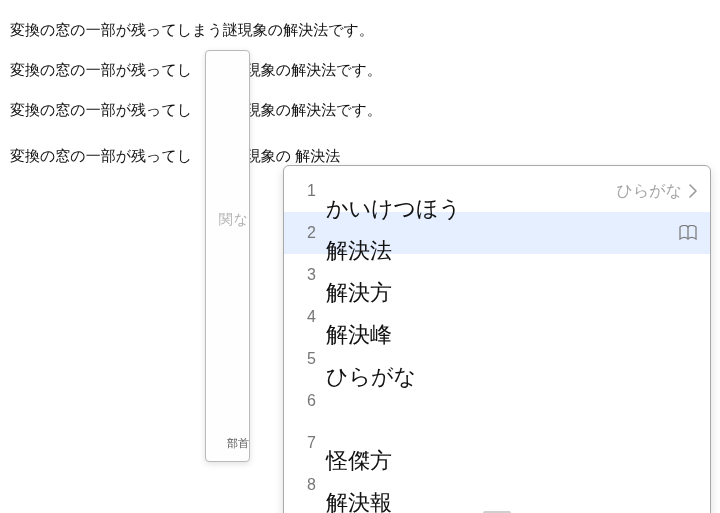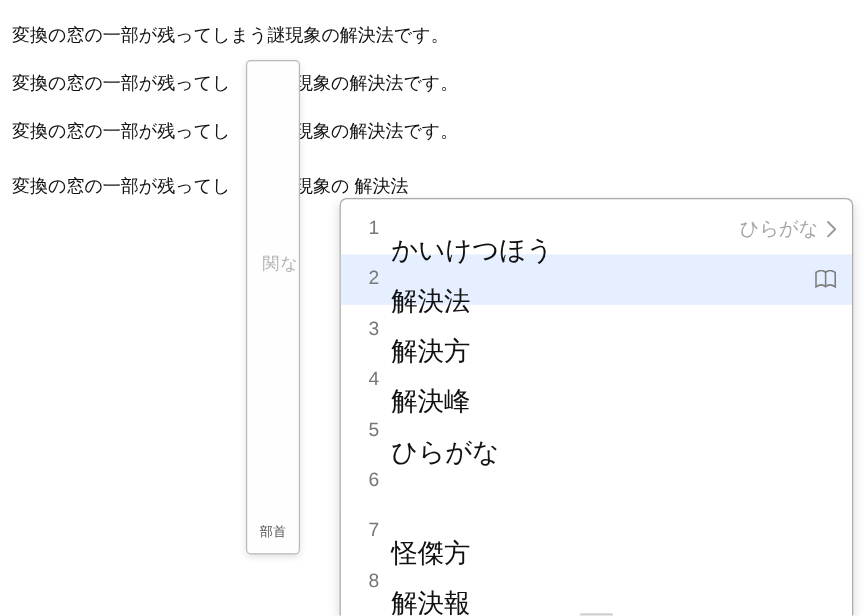--- a/index.html
+++ b/index.html
@@ -57,21 +57,21 @@
     text-align: right;
     font-size: 14px;
     color: #b0b0b0;
     letter-spacing: 1px;
   }
   .artifact-panel .art-bottom-label {
     position: absolute;
     bottom: 10px;
     left: 0;
     width: 100%;
-    text-align: center;
+    text-align: right;
     font-size: 11px;
     color: #555;
   }
 
   
   .ime-panel {
     position: absolute;
     left: 283px;
     top: 165px;
     width: 426px;

